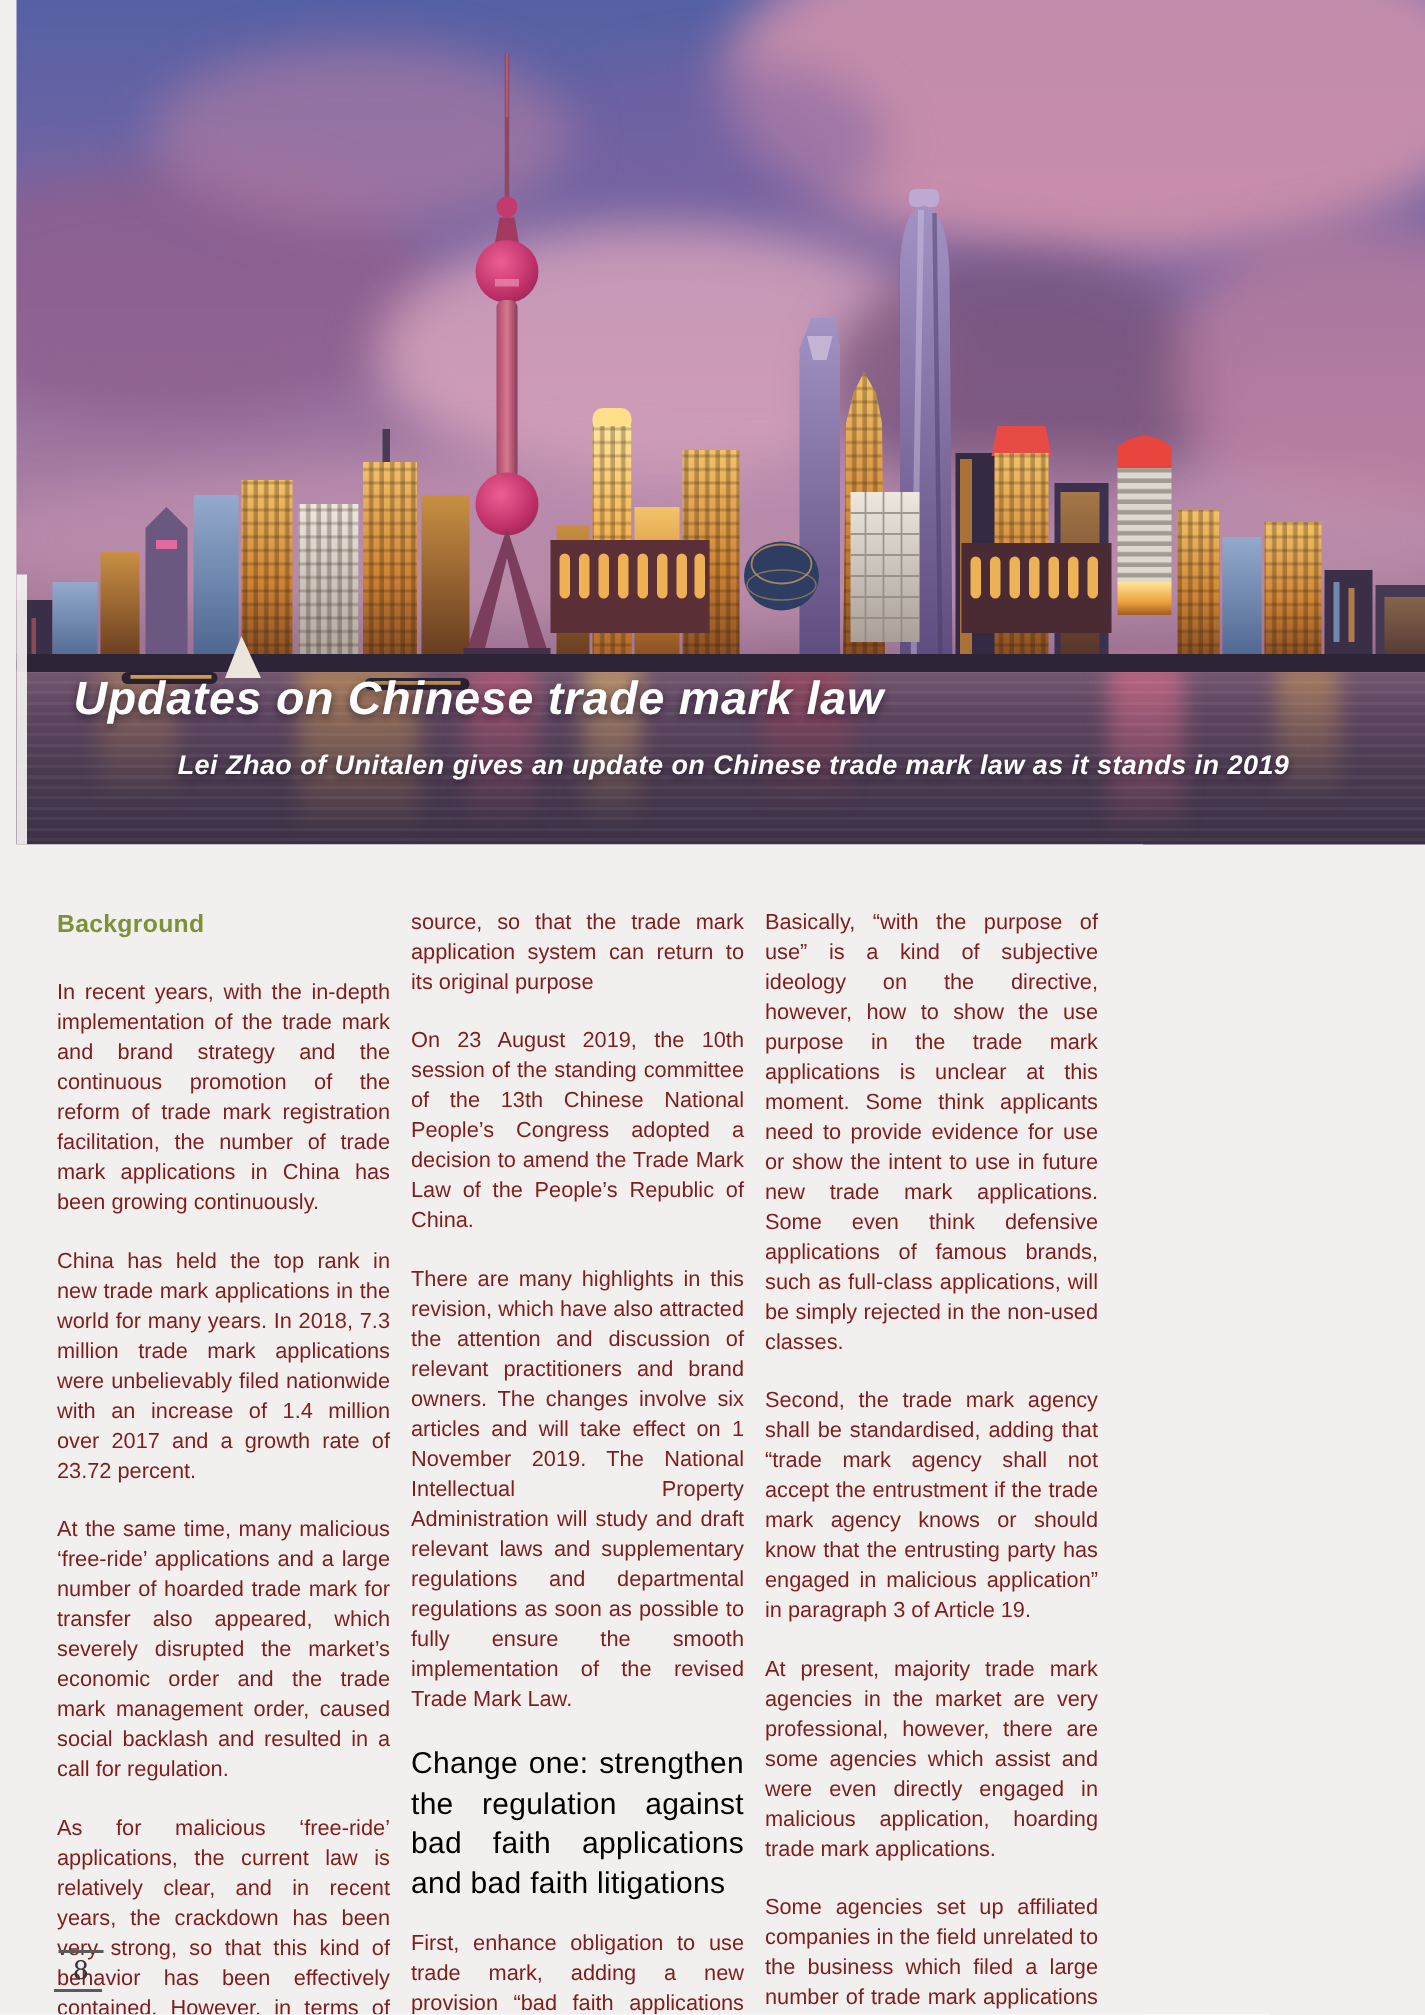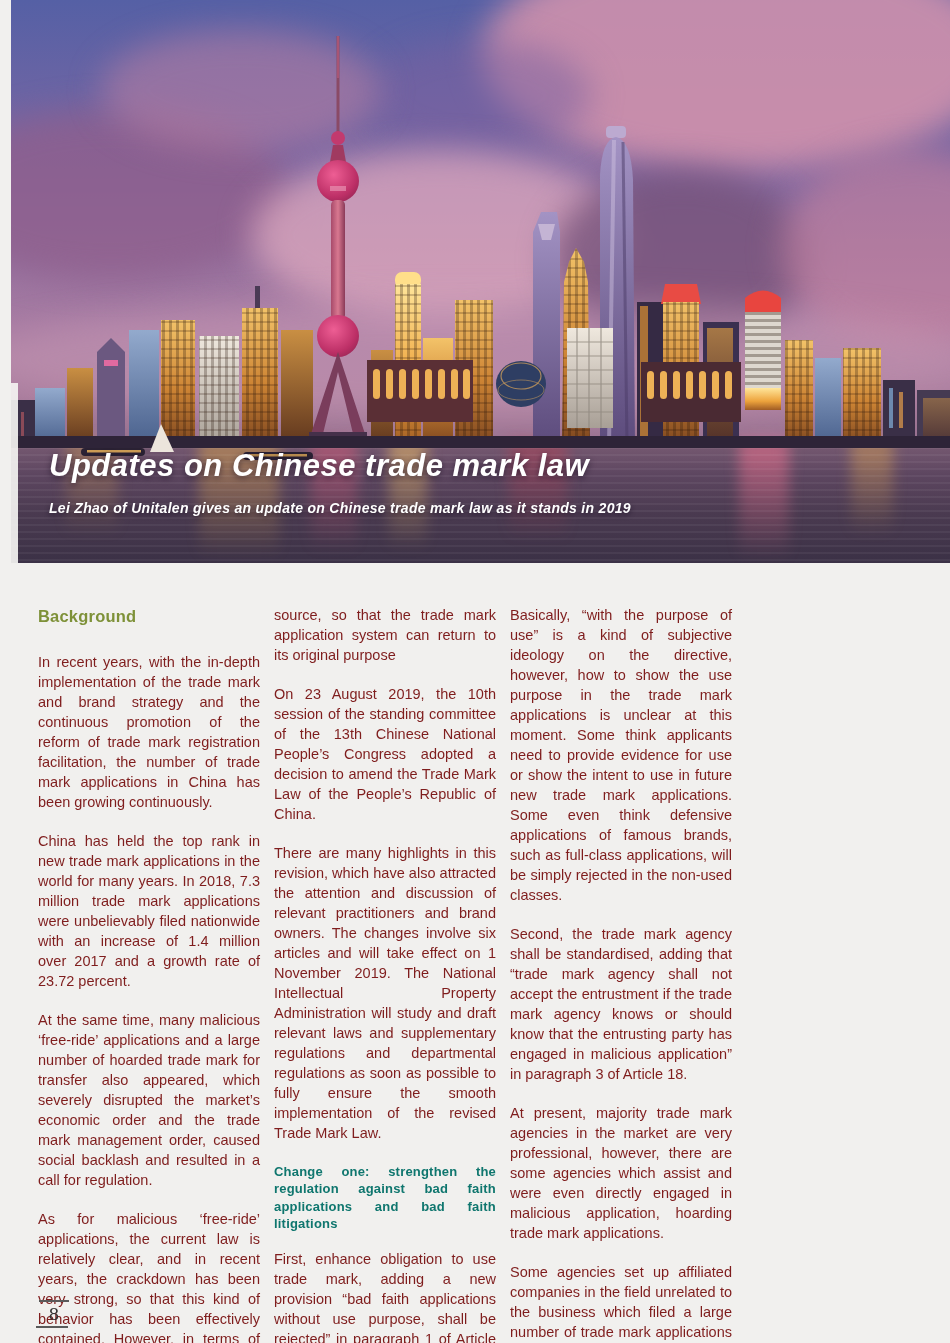--- a/index.html
+++ b/index.html
@@ -32,32 +32,33 @@
     background:repeating-linear-gradient(180deg,rgba(255,255,255,.05) 0 2px,rgba(0,0,0,0) 2px 7px);
   }
   .scan-edge{position:absolute;left:0;top:383px;width:7px;height:180px;background:#f4f3f1;opacity:.92;}
   
   .hero-text{position:absolute;left:38px;top:448px;width:880px;color:#ffffff;}
   .hero-title{
     margin:0;font-size:31px;font-weight:800;font-style:italic;letter-spacing:.5px;
     text-shadow:0 2px 6px rgba(20,10,30,.6);
   }
   .hero-sub{
-    margin:16px 0 0 0;font-size:14px;font-weight:700;font-style:italic;letter-spacing:.3px;
+    margin:16px 0 0 0;font-size:18px;font-weight:700;font-style:italic;letter-spacing:.3px;
     text-shadow:0 2px 5px rgba(20,10,30,.6);
+    text-align:center;
   }
   
   .content{position:absolute;left:0;top:563px;width:762px;height:780px;background:#f1f0ee;}
   .cols{display:flex;gap:14px;padding:42px 30px 0 38px;}
   .col{flex:1;min-width:0;}
   .section-heading{
     margin:2px 0 26px 0;font-size:16.5px;font-weight:700;color:#7e9138;letter-spacing:.2px;
   }
   .sub-heading{
-    margin:20px 0 17px 0;font-size:13px;font-weight:700;color:#0f766e;
+    margin:20px 0 17px 0;font-size:20px;font-weight:400;color:#000000;
     line-height:1.33;text-align:justify;letter-spacing:.2px;
   }
   .col p{
     margin:0 0 19px 0;font-size:14.5px;line-height:1.38;color:#7f1d1d;
     text-align:justify;
   }
   
   .footer{position:absolute;left:36px;top:1300px;width:40px;}
   .footer .rule-top{width:30px;height:2px;background:#5a5a5a;margin-left:3px;}
   .footer .num{
@@ -277,21 +278,21 @@
       <div class="col">
         <p>source, so that the trade mark application system can return to its original purpose</p>
         <p>On 23 August 2019, the 10th session of the standing committee of the 13th Chinese National People’s Congress adopted a decision to amend the Trade Mark Law of the People’s Republic of China.</p>
         <p>There are many highlights in this revision, which have also attracted the attention and discussion of relevant practitioners and brand owners. The changes involve six articles and will take effect on 1 November 2019. The National Intellectual Property Administration will study and draft relevant laws and supplementary regulations and departmental regulations as soon as possible to fully ensure the smooth implementation of the revised Trade Mark Law.</p>
         <h3 class="sub-heading">Change one: strengthen the regulation against bad faith applications and bad faith litigations</h3>
         <p>First, enhance obligation to use trade mark, adding a new provision “bad faith applications without use purpose, shall be rejected” in paragraph 1 of Article 4. This new provision could even be applied in the very early examination stage by the Chinese Trade Mark Office (CTMO) and could be used in opposition and invalidation actions as a reasonable ground by the CTMO and any parties including brand owners.</p>
       </div>
 
       <div class="col">
         <p>Basically, “with the purpose of use” is a kind of subjective ideology on the directive, however, how to show the use purpose in the trade mark applications is unclear at this moment. Some think applicants need to provide evidence for use or show the intent to use in future new trade mark applications. Some even think defensive applications of famous brands, such as full-class applications, will be simply rejected in the non-used classes.</p>
-        <p>Second, the trade mark agency shall be standardised, adding that “trade mark agency shall not accept the entrustment if the trade mark agency knows or should know that the entrusting party has engaged in malicious application” in paragraph 3 of Article 18.</p>
+        <p>Second, the trade mark agency shall be standardised, adding that “trade mark agency shall not accept the entrustment if the trade mark agency knows or should know that the entrusting party has engaged in malicious application” in paragraph 3 of Article 19.</p>
         <p>At present, majority trade mark agencies in the market are very professional, however, there are some agencies which assist and were even directly engaged in malicious application, hoarding trade mark applications.</p>
         <p>Some agencies set up affiliated companies in the field unrelated to the business which filed a large number of trade mark applications for sale. Some use their professional knowledge to maliciously file application for the trade mark of customers, ask for high transfer fees. Those have caused a bad impact on society. Under the new amendment, the trade mark agency shall not accept entrustment for bad faith applications, otherwise, the trade mark agency will be punished.</p>
       </div>
 
     </div>
   </div>
 
   <div class="footer">
     <div class="rule-top"></div>
     <div class="num">8</div>

